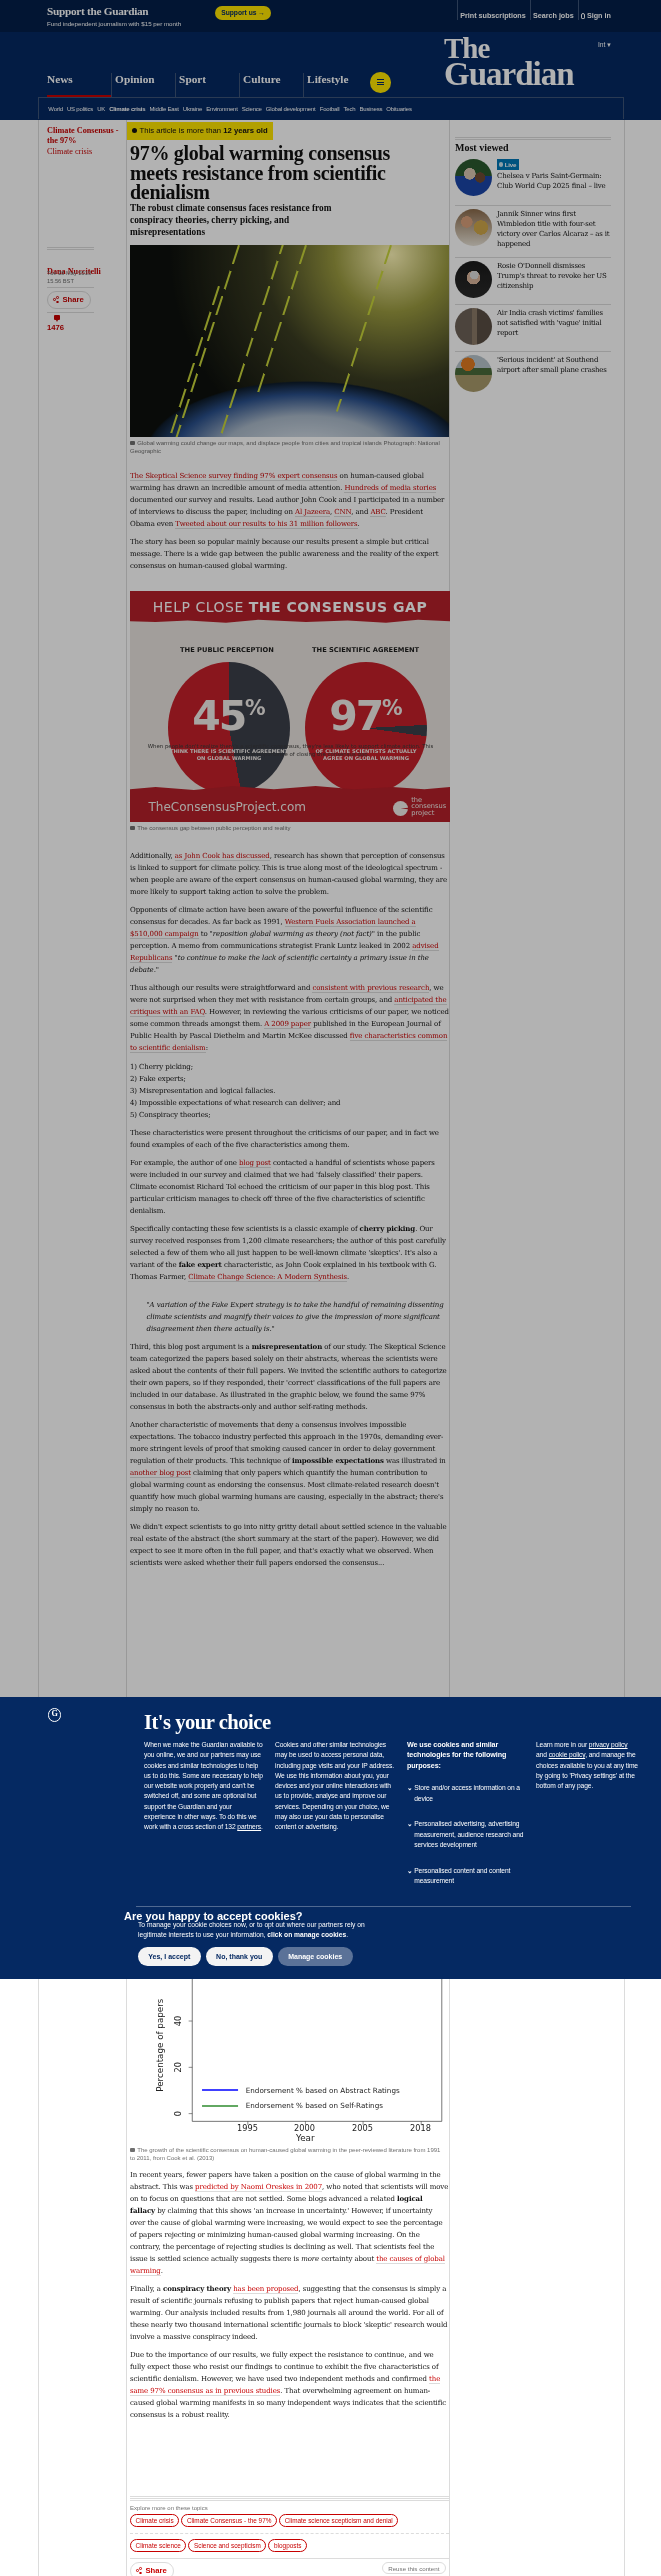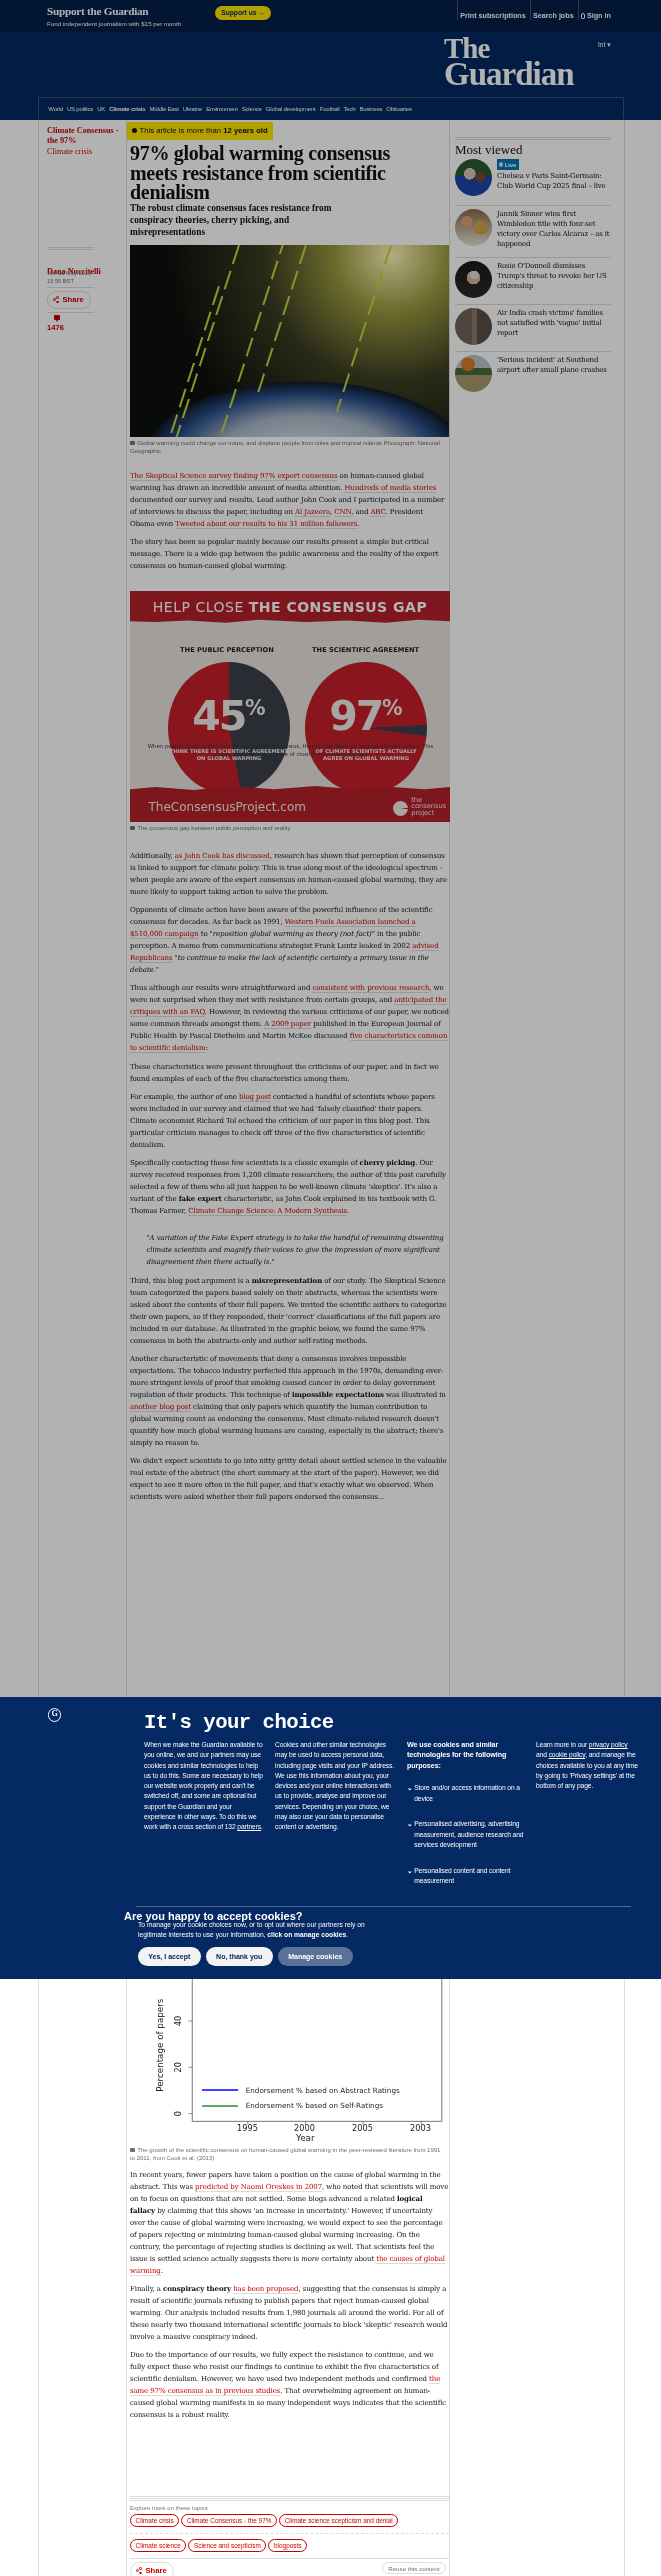--- a/index.html
+++ b/index.html
@@ -82,31 +82,31 @@
   .ig-bottom { position: absolute; left: 0; bottom: 0; width: 320px; height: 39px; background: #b5202a; clip-path: polygon(0 16%,8% 10%,20% 18%,32% 8%,45% 16%,58% 8%,70% 16%,82% 10%,92% 16%,100% 10%,100% 100%,0 100%); }
   .ig-url { position: absolute; left: 18.5px; bottom: 8.2px; font-family: "DejaVu Sans", sans-serif; font-size: 12px; color: #f0ece8; }
   .ig-logo { position: absolute; right: 11.3px; bottom: 5.2px; font-family: "DejaVu Sans", sans-serif; font-size: 6.7px; line-height: 6.7px; color: #f0ece8; padding-left: 18.5px; }
   .ig-logo::before { content: ""; position: absolute; left: 0; top: 4.1px; width: 15.5px; height: 15.5px; border-radius: 50%; background: #f0ece8; clip-path: polygon(0 0,100% 0,100% 45%,50% 50%,100% 55%,100% 100%,0 100%); }
 
   
   .dim-overlay { position: absolute; left: 0; top: 0; width: 662px; height: 1697px; background: rgba(0,0,0,0.30); pointer-events: none; z-index: 20; }
 
   
   .mv-rule { position: absolute; left: 455px; width: 156px; height: 0.5px; background: #dcdcdc; }
-  .mv-title { position: absolute; left: 455px; top: 142px; font-family: "Liberation Serif", serif; font-weight: normal; font-size: 13px; color: #121212; }
+  .mv-title { position: absolute; left: 455px; top: 142px; font-family: "Liberation Serif", serif; font-weight: bold; font-size: 10px; color: #121212; }
   .mv-item { position: absolute; left: 455px; width: 156px; cursor: pointer; }
   .mv-thumb { position: absolute; left: 0; top: 0; width: 37px; height: 37px; border-radius: 50%; overflow: hidden; }
   .mv-text { position: absolute; left: 42px; top: 0; width: 113px; font-family: "DejaVu Serif", serif; font-size: 7px; line-height: 10px; color: #121212; letter-spacing: -0.2px; }
   .live-badge { display: inline-block; background: #0077b6; color: #fff; font-family: "Liberation Sans", sans-serif; font-weight: bold; font-size: 6.2px; padding: 0.5px 2.6px 0.5px 2.1px; margin-bottom: 1px; }
   .live-dot { display: inline-block; width: 4.1px; height: 4.1px; border-radius: 50%; background: #ffffff; opacity: 0.8; margin-right: 1.5px; }
 
   
   .cmp { position: absolute; left: 0; top: 1697px; width: 662px; height: 282px; background: #052962; z-index: 30; color: #ffffff; font-family: "Liberation Sans", sans-serif; }
   .cmp-logo { position: absolute; left: 48px; top: 11.3px; width: 13.4px; height: 13.4px; border-radius: 50%; border: 1.5px solid #fff; font-family: "Liberation Serif", serif; font-weight: bold; font-size: 8.2px; line-height: 9.8px; text-align: center; }
-  .cmp-title { position: absolute; left: 144px; top: 14.4px; font-family: Liberation Mono, monospace; font-weight: bold; font-size: 20.6px; letter-spacing: -0.5px; }
+  .cmp-title { position: absolute; left: 144px; top: 14.4px; font-family: Liberation Serif, serif; font-weight: bold; font-size: 20.6px; letter-spacing: -0.5px; }
   .cmp-col { position: absolute; top: 43px; width: 120px; font-size: 6.7px; line-height: 10.3px; letter-spacing: -0.1px; }
   .cmp-col a { color: #fff; text-decoration: underline; }
   .cmp-purposes-head { font-weight: bold; font-size: 7.2px; }
   .cmp-purpose { display: flex; gap: 3.1px; margin-top: 12.4px; cursor: pointer; }
   .cmp-chev { width: 4.1px; flex: none; font-weight: bold; }
   .cmp-rule { position: absolute; left: 136px; top: 209px; width: 534px; max-width: 495px; height: 0.5px; background: #506991; }
   .cmp-q { position: absolute; left: 124px; top: 213px; font-weight: bold; font-size: 11px; }
   .cmp-q-text { position: absolute; left: 138px; top: 223px; width: 237px; font-size: 6.7px; line-height: 10.3px; }
   .cmp-btns { position: absolute; left: 138px; top: 250px; display: flex; gap: 5.2px; }
   .cmp-btn { height: 19px; padding: 0 10.3px; border-radius: 9.8px; border: none; font-family: "Liberation Sans", sans-serif; font-weight: bold; font-size: 7px; }
@@ -134,20 +134,32 @@
     <a>Search jobs</a>
     <a><span class="signin-icon"></span><span>Sign in</span></a>
   </div>
 </div>
 
 <div class="masthead">
   <div class="edition">Int ▾</div>
   <div class="logo">
     <span class="l1">The</span>
     <span class="l2">Guardian</span>
+  </div>
+  <div class="pillars">
+    <div class="pillar active">News</div>
+    <div class="pillar">Opinion</div>
+    <div class="pillar">Sport</div>
+    <div class="pillar">Culture</div>
+    <div class="pillar">Lifestyle</div>
+    <button class="menu-btn">
+        <span></span>
+        <span></span>
+        <span></span>
+      </button>
   </div>
   <div class="subnav">
     <a>World</a>
     <a>US politics</a>
     <a>UK</a>
     <a class="bold">Climate crisis</a>
     <a>Middle East</a>
     <a>Ukraine</a>
     <a>Environment</a>
     <a>Science</a>
@@ -229,20 +241,27 @@
   <div class="ig-logo" style="width:46px;">the consensus project</div>
 </div>
 <div class="caption" style="top:824px">
   <span class="cam-icon"></span><span>The consensus gap between public perception and reality</span>
 </div>
 
 <div class="body-text" style="top:850px">
   <p><span>Additionally, </span><a>as John Cook has discussed</a><span>, research has shown that perception of consensus is linked to support for climate policy. This is true along most of the ideological spectrum - when people are aware of the expert consensus on human-caused global warming, they are more likely to support taking action to solve the problem.</span></p>
   <p><span>Opponents of climate action have been aware of the powerful influence of the scientific consensus for decades. As far back as 1991, </span><a>Western Fuels Association launched a $510,000 campaign</a><span> to "</span><em>reposition global warming as theory (not fact)</em><span>" in the public perception. A memo from communications strategist Frank Luntz leaked in 2002 </span><a>advised Republicans</a><span> "</span><em>to continue to make the lack of scientific certainty a primary issue in the debate.</em><span>"</span></p>
   <p><span>Thus although our results were straightforward and </span><a>consistent with previous research</a><span>, we were not surprised when they met with resistance from certain groups, and </span><a>anticipated the critiques with an FAQ</a><span>. However, in reviewing the various criticisms of our paper, we noticed some common threads amongst them. </span><a>A 2009 paper</a><span> published in the European Journal of Public Health by Pascal Diethelm and Martin McKee discussed </span><a>five characteristics common to scientific denialism</a><span>:</span></p>
+  <p>
+    <span>1) Cherry picking;</span><br>
+    <span>2) Fake experts;</span><br>
+    <span>3) Misrepresentation and logical fallacies.</span><br>
+    <span>4) Impossible expectations of what research can deliver; and</span><br>
+    <span>5) Conspiracy theories;</span>
+  </p>
   <p><span>These characteristics were present throughout the criticisms of our paper, and in fact we found examples of each of the five characteristics among them.</span></p>
   <p><span>For example, the author of one </span><a>blog post</a><span> contacted a handful of scientists whose papers were included in our survey and claimed that we had 'falsely classified' their papers. Climate economist Richard Tol echoed the criticism of our paper in this blog post. This particular criticism manages to check off three of the five characteristics of scientific denialism.</span></p>
   <p><span>Specifically contacting these few scientists is a classic example of </span><b>cherry picking</b><span>. Our survey received responses from 1,200 climate researchers; the author of this post carefully selected a few of them who all just happen to be well-known climate 'skeptics'. It's also a variant of the </span><b>fake expert</b><span> characteristic, as John Cook explained in his textbook with G. Thomas Farmer, </span><a>Climate Change Science: A Modern Synthesis</a><span>.</span></p>
   <p class="quote">"A variation of the Fake Expert strategy is to take the handful of remaining dissenting climate scientists and magnify their voices to give the impression of more significant disagreement then there actually is."</p>
   <p><span>Third, this blog post argument is a </span><b>misrepresentation</b><span> of our study. The Skeptical Science team categorized the papers based solely on their abstracts, whereas the scientists were asked about the contents of their full papers. We invited the scientific authors to categorize their own papers, so if they responded, their 'correct' classifications of the full papers are included in our database. As illustrated in the graphic below, we found the same 97% consensus in both the abstracts-only and author self-rating methods.</span></p>
   <p><span>Another characteristic of movements that deny a consensus involves impossible expectations. The tobacco industry perfected this approach in the 1970s, demanding ever-more stringent levels of proof that smoking caused cancer in order to delay government regulation of their products. This technique of </span><b>impossible expectations</b><span> was illustrated in </span><a>another blog post</a><span> claiming that only papers which quantify the human contribution to global warming count as endorsing the consensus. Most climate-related research doesn't quantify how much global warming humans are causing, especially in the abstract; there's simply no reason to.</span></p>
   <p><span>We didn't expect scientists to go into nitty gritty detail about settled science in the valuable real estate of the abstract (the short summary at the start of the paper). However, we did expect to see it more often in the full paper, and that's exactly what we observed. When scientists were asked whether their full papers endorsed the consensus...</span></p>
 </div>
 
 <div class="mv-rule" style="top:137px"></div>
@@ -330,21 +349,21 @@
     <text x="229" y="303" font-family="DejaVu Sans, sans-serif" font-size="16" fill="#222" text-anchor="middle" style="display:none">1995</text>
     <line x1="140" y1="217" x2="210" y2="217" stroke="#0000ff" stroke-width="3"></line>
     <line x1="140" y1="248" x2="210" y2="248" stroke="#2e8b2e" stroke-width="3"></line>
     <text x="225" y="222" font-family="DejaVu Sans, sans-serif" font-size="14" fill="#222">Endorsement % based on Abstract Ratings</text>
     <text x="225" y="253" font-family="DejaVu Sans, sans-serif" font-size="14" fill="#222">Endorsement % based on Self-Ratings</text>
   </svg>
   <div style="position:absolute; top:145px; left:0; width:319px; height:10.3px; font-family:'DejaVu Sans', sans-serif; font-size:8.2px; color:#222;">
     <span style="position:absolute; left:107px;">1995</span>
     <span style="position:absolute; left:164px;">2000</span>
     <span style="position:absolute; left:222px;">2005</span>
-    <span style="position:absolute; left:280px;">2003</span>
+    <span style="position:absolute; left:280px;">2018</span>
   </div>
 </div>
 <div style="position:absolute; left:296px; top:2133px; font-family:'DejaVu Sans', sans-serif; font-size:8.8px; color:#222;">Year</div>
 
 <div class="caption" style="top:2146px">
   <span class="cam-icon"></span><span>The growth of the scientific consensus on human-caused global warming in the peer-reviewed literature from 1991 to 2011, from Cook et al. (2013)</span>
 </div>
 
 <div class="body-text" style="top:2169px">
   <p><span>In recent years, fewer papers have taken a position on the cause of global warming in the abstract. This was </span><a>predicted by Naomi Oreskes in 2007</a><span>, who noted that scientists will move on to focus on questions that are not settled. Some blogs advanced a related </span><b>logical fallacy</b><span> by claiming that this shows 'an increase in uncertainty.' However, if uncertainty over the cause of global warming were increasing, we would expect to see the percentage of papers rejecting or minimizing human-caused global warming increasing. On the contrary, the percentage of rejecting studies is declining as well. That scientists feel the issue is settled science actually suggests there is </span><em>more</em><span> certainty about </span><a>the causes of global warming</a><span>.</span></p>

